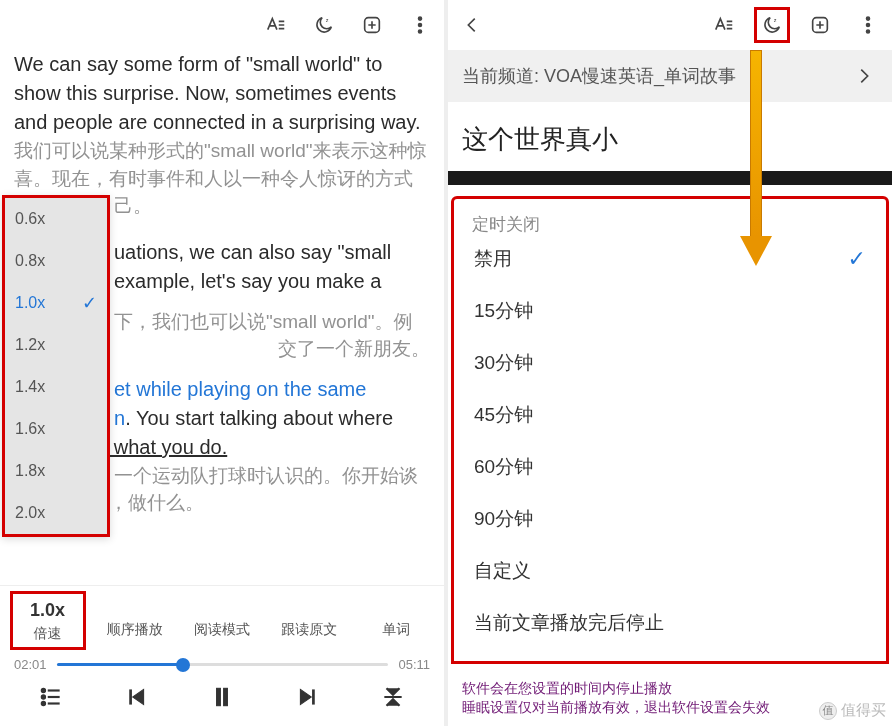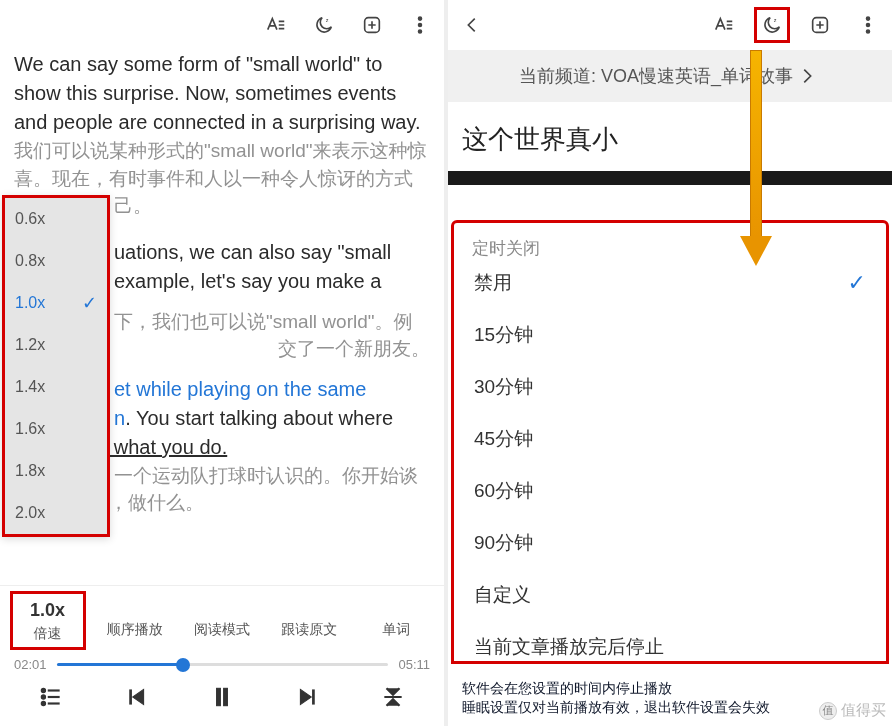--- a/index.html
+++ b/index.html
@@ -106,57 +106,56 @@
       display:flex; justify-content:space-around; align-items:center;
       padding: 8px 8px 14px;
     }
     .ctrl { width:40px; height:30px; display:flex; align-items:center; justify-content:center; }
     .ctrl svg { width:26px; height:26px; stroke:#333; fill:#333; }
 
     
     .channel-bar {
       background:#f0f0f0;
       padding: 12px 14px;
-      display:flex; align-items:center; justify-content:center;
+      display:flex; align-items:center; justify-content:space-between;
       color:#555; font-size:18px;
     }
     .title-big {
       padding: 20px 14px 14px;
       font-size: 26px; font-weight:400; color:#222;
     }
     .blackline { height: 14px; background:#1a1a1a; margin: 0 0 0 0; }
 
     .sheet {
       position:absolute;
       left:3px; right:3px;
       top:196px;
       bottom:62px;
       background:#fff;
       border:3px solid #d40000;
       border-radius:6px 6px 0 0;
       overflow:hidden;
-      margin-top:24px;
     }
     .sheet-title {
       padding: 14px 18px 10px;
       color:#888; font-size:17px;
     }
     .sheet-item {
       height: 52px;
       display:flex; align-items:flex-start;
       padding: 0 20px;
       font-size: 19px;
       color:#333;
     }
     .sheet-item .check { margin-left:auto; color:#2376d6; font-size:22px; }
 
     .footer-note {
       position:absolute; bottom:8px; left:0; right:0;
       padding: 0 14px;
-      color:#0f172a; font-size:14px; line-height:1.4;
+      color:#701a75; font-size:14px; line-height:1.4;
     }
 
     
     .arrow {
       position:absolute;
       left: 742px;
       top: 50px;
       width: 28px;
       height: 216px;
       z-index: 20;

